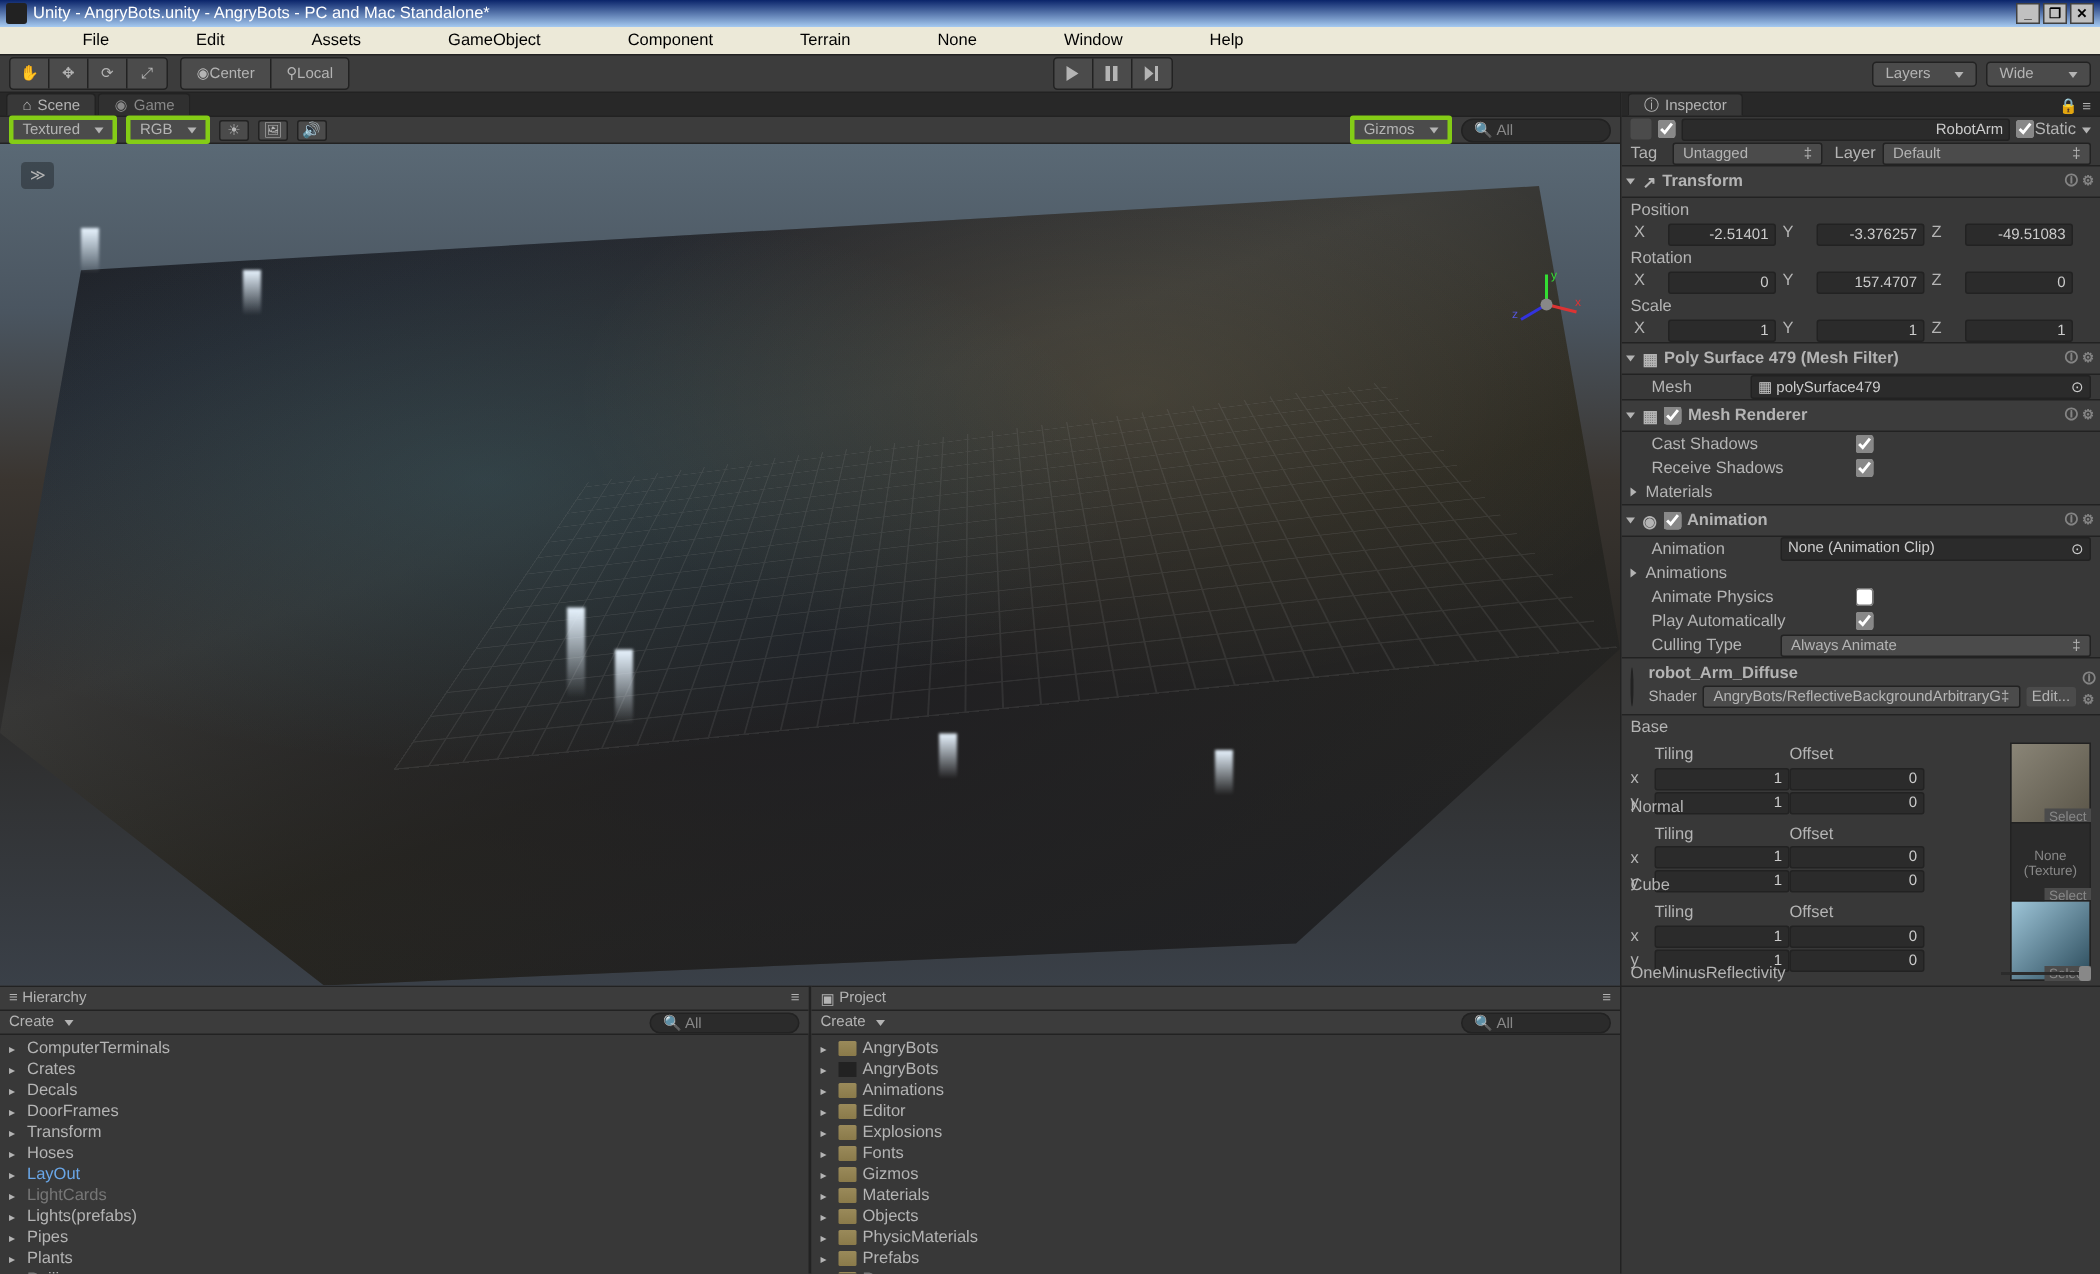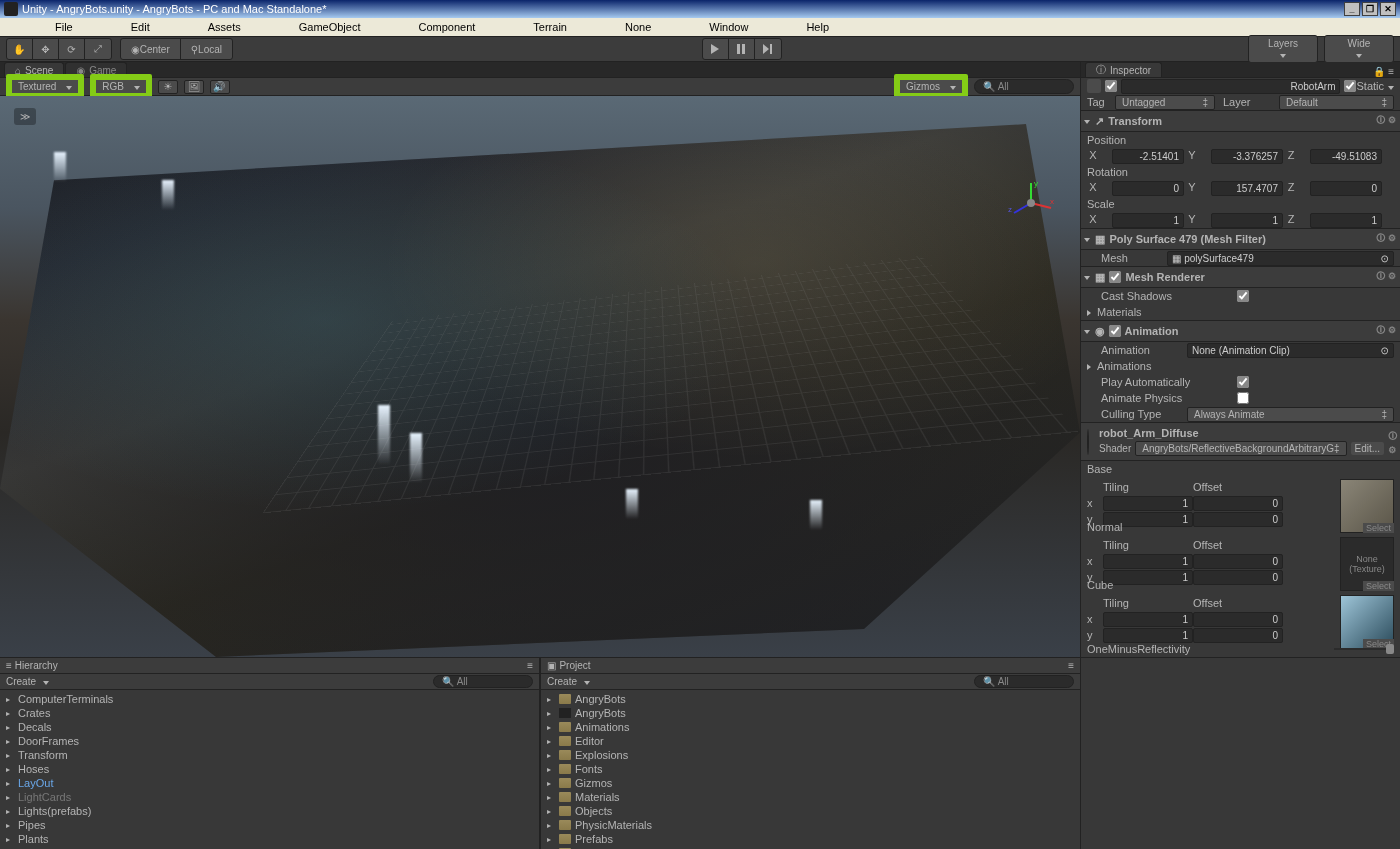--- a/index.html
+++ b/index.html
@@ -16,31 +16,31 @@
 .menubar span { padding: 2px 7px; cursor: default; margin-left: 44px; }
 
 
 .toolbar { height: 26px; background: #3c3c3c; border-top: 1px solid #222; border-bottom: 1px solid #222; display: flex; align-items: center; padding: 0 6px; }
 .toolbar .btngroup { display: flex; background: #4b4b4b; border: 1px solid #222; border-radius: 3px; margin-right: 8px; }
 .toolbar .btn { width: 26px; height: 20px; display: flex; align-items: center; justify-content: center; border-right: 1px solid #222; font-size: 10px; }
 .toolbar .btn:last-child { border-right: none; }
 .toolbar .pivotgroup .btn { width: auto; padding: 0 10px; font-size: 10px; }
 .toolbar .flex { flex: 1; }
 .toolbar .play { display: flex; background: #4b4b4b; border: 1px solid #222; border-radius: 3px; }
-.toolbar .dd { background: #4b4b4b; border: 1px solid #222; border-radius: 3px; padding: 2px 8px; min-width: 70px; margin-left: 6px; display: flex; justify-content: space-between; align-items: center; font-size: 10px; flex-direction: column; }
+.toolbar .dd { background: #4b4b4b; border: 1px solid #222; border-radius: 3px; padding: 2px 8px; min-width: 70px; margin-left: 6px; display: flex; justify-content: space-between; align-items: center; font-size: 10px; }
 .toolbar .caret::after { content: ""; border-left: 3px solid transparent; border-right: 3px solid transparent; border-top: 4px solid #b4b4b4; display: inline-block; }
 
 
 .main { display: flex; height: 595px; }
 .left-col { flex: 1; display: flex; flex-direction: column; }
 .tabrow { height: 16px; background: #282828; display: flex; align-items: flex-end; border-bottom: 1px solid #222; padding-left: 4px; }
 .tab { height: 15px; padding: 0 10px; background: #383838; border: 1px solid #222; border-bottom: none; border-radius: 3px 3px 0 0; margin-right: 1px; font-size: 10px; display: flex; align-items: center; gap: 4px; }
 .tab.inactive { background: #303030; color: #888; }
 .controlrow { height: 18px; background: #3c3c3c; border-bottom: 1px solid #222; display: flex; align-items: center; padding: 0 6px; gap: 6px; font-size: 10px; }
-.controlrow .dd { background: #4b4b4b; border: 6px solid #84cc16; border-radius: 2px; padding: 1px 6px; display: flex; align-items: center; gap: 6px; }
+.controlrow .dd { background: #4b4b4b; border: 3px solid #84cc16; border-radius: 2px; padding: 1px 6px; display: flex; align-items: center; gap: 6px; }
 .controlrow .iconbtn { width: 20px; height: 14px; background: #4b4b4b; border: 1px solid #222; border-radius: 2px; display: flex; align-items: center; justify-content: center; }
 .controlrow .search { background: #2b2b2b; border: 1px solid #222; border-radius: 8px; padding: 1px 8px; min-width: 100px; font-size: 10px; color: #888; }
 
 .viewport { flex: 1; background: linear-gradient(180deg, #5a6975 0%, #4a5560 20%, #3a3530 40%, #2a2825 60%, #3a4048 100%); position: relative; overflow: hidden; }
 .viewport .terrain { position: absolute; inset: 0; background:
   radial-gradient(ellipse at 30% 40%, rgba(100,200,220,0.15), transparent 40%),
   radial-gradient(ellipse at 70% 30%, rgba(255,230,150,0.12), transparent 35%),
   radial-gradient(ellipse at 50% 60%, rgba(30,30,35,0.9), transparent 80%),
   linear-gradient(160deg, #1a1d22 0%, #252830 20%, #3a3a38 40%, #2a2820 60%, #1e2025 100%);
   clip-path: polygon(5% 15%, 95% 5%, 100% 60%, 80% 95%, 20% 100%, 0% 70%);
@@ -230,21 +230,21 @@
       <input type="checkbox" checked="" style="">
       <span>Static</span>
         <span class="caret-s"></span>
     </div>
     <div class="row">
       <span style="width:28px">Tag</span>
       <div class="ddfield" style="flex:0 0 100px">
           <span>Untagged</span>
           <span>‡</span>
         </div>
-      <span style="width:64px;padding-left:8px">Layer</span>
+      <span style="width:40px;padding-left:8px">Layer</span>
       <div class="ddfield">
           <span>Default</span>
           <span>‡</span>
         </div>
     </div>
 
     <div class="section-hdr">
         <span class="tri"></span>
         <span>↗</span>
         <span>Transform</span>
@@ -309,20 +309,24 @@
         <span>▦</span>
         <input type="checkbox" checked="" style="">
         <span>Mesh Renderer</span>
         <span class="gear">🛈 ⚙</span>
       </div>
     <div class="row">
         <span style="width:150px;padding-left:14px">Cast Shadows</span>
         <input type="checkbox" checked="" style="">
       </div>
     <div class="row">
+        <span style="width:150px;padding-left:14px">Receive Shadows</span>
+        <input type="checkbox" checked="" style="">
+      </div>
+    <div class="row">
         <span class="tri closed"></span>
         <span style="padding-left:4px">Materials</span>
       </div>
 
     <div class="section-hdr">
         <span class="tri"></span>
         <span>◉</span>
         <input type="checkbox" checked="" style="">
         <span>Animation</span>
         <span class="gear">🛈 ⚙</span>
@@ -332,26 +336,26 @@
         <div class="field wide" style="display:flex;justify-content:space-between">
           <span>None (Animation Clip)</span>
           <span>⊙</span>
         </div>
       </div>
     <div class="row">
         <span class="tri closed"></span>
         <span style="padding-left:4px">Animations</span>
       </div>
     <div class="row">
+        <span style="width:150px;padding-left:14px">Animate Physics</span>
+        <input type="checkbox" style="">
+      </div>
+    <div class="row">
         <span style="width:150px;padding-left:14px">Play Automatically</span>
         <input type="checkbox" checked="" style="">
-      </div>
-    <div class="row">
-        <span style="width:150px;padding-left:14px">Animate Physics</span>
-        <input type="checkbox" style="">
       </div>
     <div class="row">
         <span style="width:100px;padding-left:14px">Culling Type</span>
         <div class="ddfield">
           <span>Always Animate</span>
           <span>‡</span>
         </div>
       </div>
 
     <div class="section-hdr" style="padding:4px 6px">

